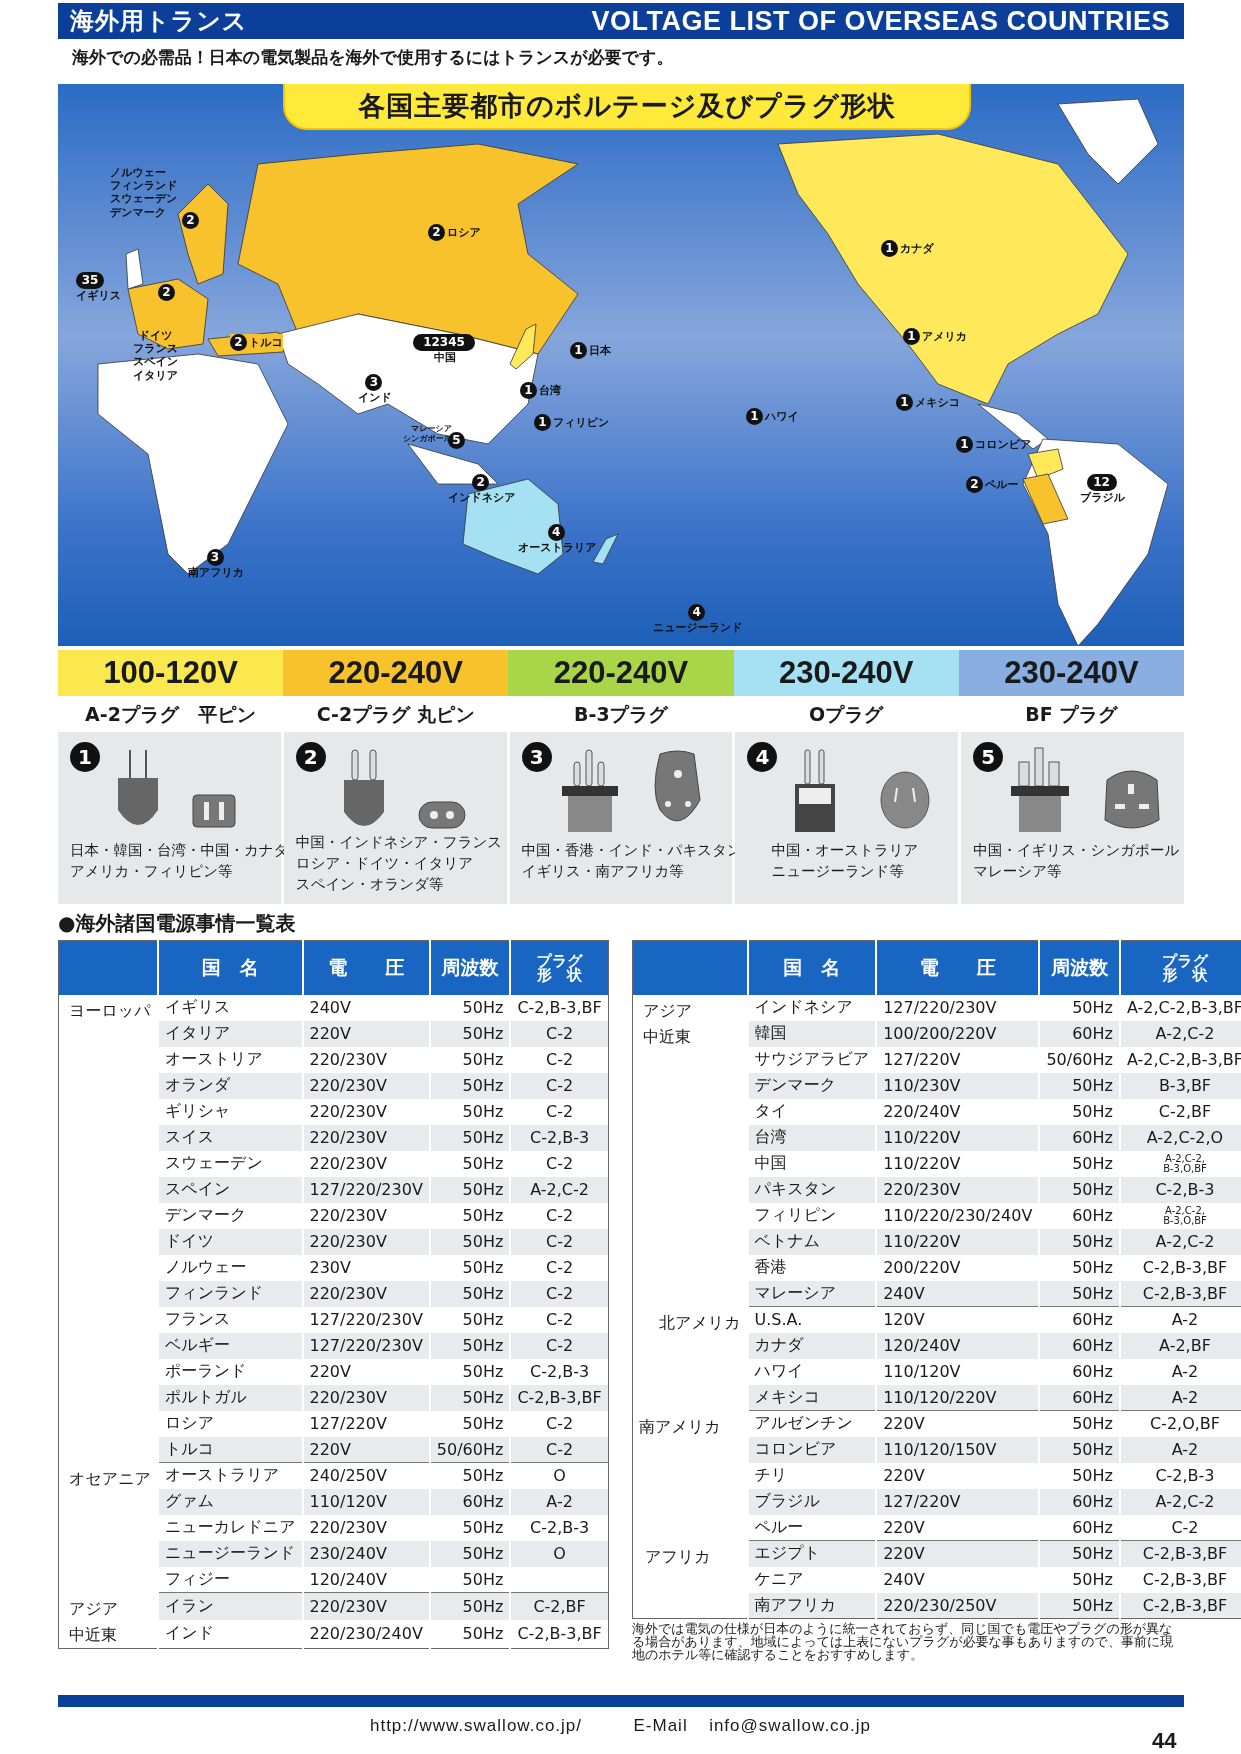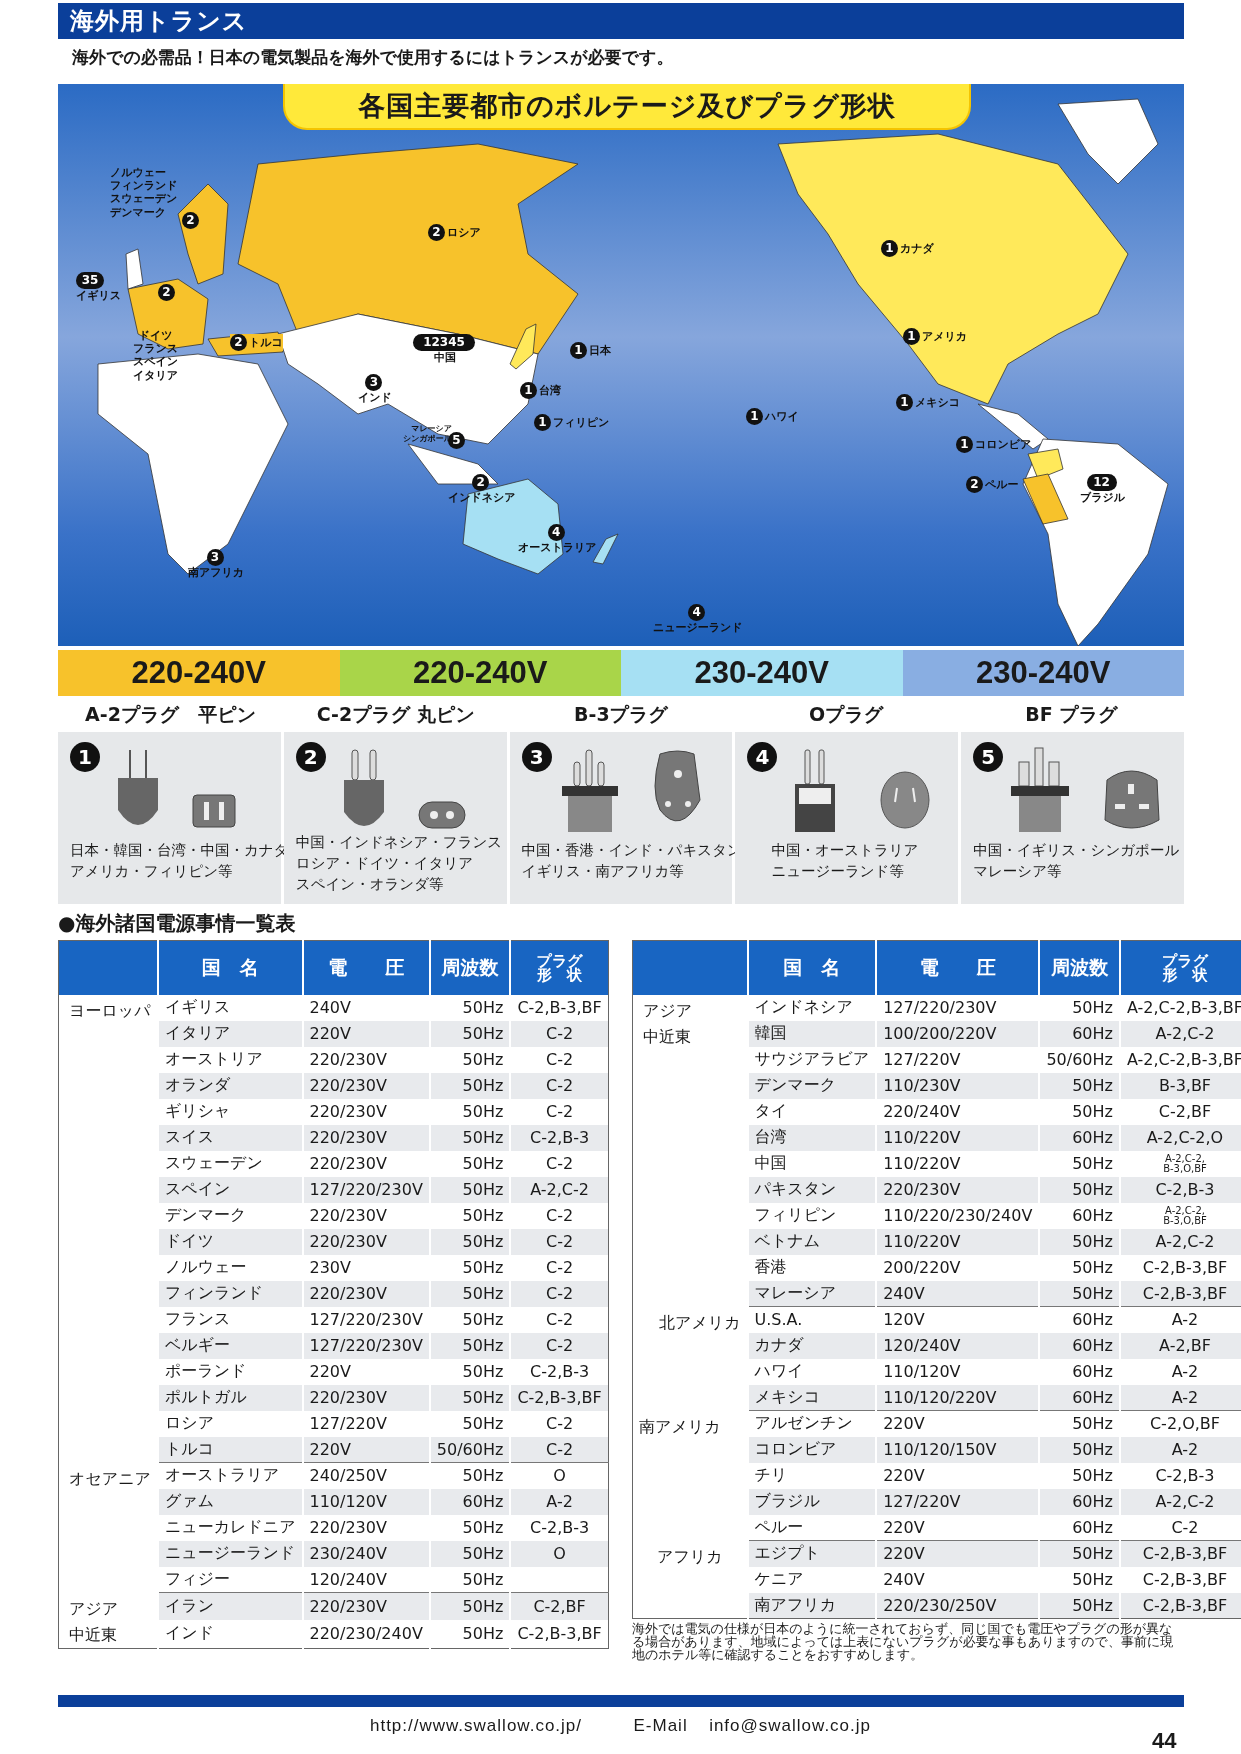--- a/index.html
+++ b/index.html
@@ -38,20 +38,21 @@
 .note{position:absolute;left:632px;top:1622px;font-size:13px;line-height:13px;width:552px}
 .footbar{position:absolute;left:58px;top:1695px;width:1126px;height:12px;background:#0b3f9a}
 .foot{position:absolute;left:0;width:1241px;top:1716px;text-align:center;font-family:"Liberation Sans",sans-serif;font-size:17px;letter-spacing:1px}
 .page{position:absolute;left:1152px;top:1728px;font-size:22px;font-weight:bold;font-family:"Liberation Sans",sans-serif}
 </style>
 </head>
 <body>
 
 <div class="hdr">
   <span class="jp">海外用トランス</span>
+  <span class="en">VOLTAGE LIST OF OVERSEAS COUNTRIES</span>
 </div>
 <div class="sub">海外での必需品！日本の電気製品を海外で使用するにはトランスが必要です。</div>
 
 <div class="map">
   <svg class="land" width="1126" height="562">
 
     <path d="M200 80 L300 70 L420 60 L520 80 L460 120 L470 170 L520 210 L480 270 L400 250 L300 230 L240 250 L220 200 L180 180 Z" fill="#f7c22b" stroke="#333" stroke-width="0.8"></path>
 
     <path d="M120 130 L150 100 L170 120 L165 190 L140 200 L130 170 Z" fill="#f7c22b" stroke="#333" stroke-width="0.8"></path>
 
@@ -114,20 +115,21 @@
   <div class="lbl" style="left:823px;top:156px"><span class="num">1</span><span>カナダ</span></div>
   <div class="lbl" style="left:845px;top:244px"><span class="num">1</span><span>アメリカ</span></div>
   <div class="lbl" style="left:838px;top:310px"><span class="num">1</span><span>メキシコ</span></div>
   <div class="lbl" style="left:688px;top:324px"><span class="num">1</span><span>ハワイ</span></div>
   <div class="lbl" style="left:898px;top:352px"><span class="num">1</span><span>コロンビア</span></div>
   <div class="lbl" style="left:908px;top:392px"><span class="num">2</span><span>ペルー</span></div>
   <div class="lbl" style="left:1022px;top:390px;text-align:center"><span class="num" style="width:30px;border-radius:9px">12</span><br><span>ブラジル</span></div>
 </div>
 
 <div class="volts">
+  <div style="background:#fbe84e">100-120V</div>
   <div style="background:#f7c22b">220-240V</div>
   <div style="background:#a9d549">220-240V</div>
   <div style="background:#a6e0f3">230-240V</div>
   <div style="background:#89aee2">230-240V</div>
 </div>
 <div class="plugnames">
   <div>A-2プラグ　平ピン</div>
   <div>C-2プラグ 丸ピン</div>
   <div>B-3プラグ</div>
   <div>Oプラグ</div>
@@ -537,21 +539,21 @@
         <td class="hz">60Hz</td>
         <td class="pl">A-2,C-2</td>
       </tr>
       <tr class=" grpend">
         <td>ペルー</td>
         <td>220V</td>
         <td class="hz">60Hz</td>
         <td class="pl">C-2</td>
       </tr>
       <tr class="alt">
-        <td class="reg" rowspan="3" style="white-space: pre; padding-left: 24px; line-height: 26px;">アフリカ</td>
+        <td class="reg" rowspan="3" style="white-space: pre; padding-left: 12px; line-height: 26px;">アフリカ</td>
         <td>エジプト</td>
         <td>220V</td>
         <td class="hz">50Hz</td>
         <td class="pl sm">C-2,B-3,BF</td>
       </tr>
       <tr>
         <td>ケニア</td>
         <td>240V</td>
         <td class="hz">50Hz</td>
         <td class="pl sm">C-2,B-3,BF</td>

